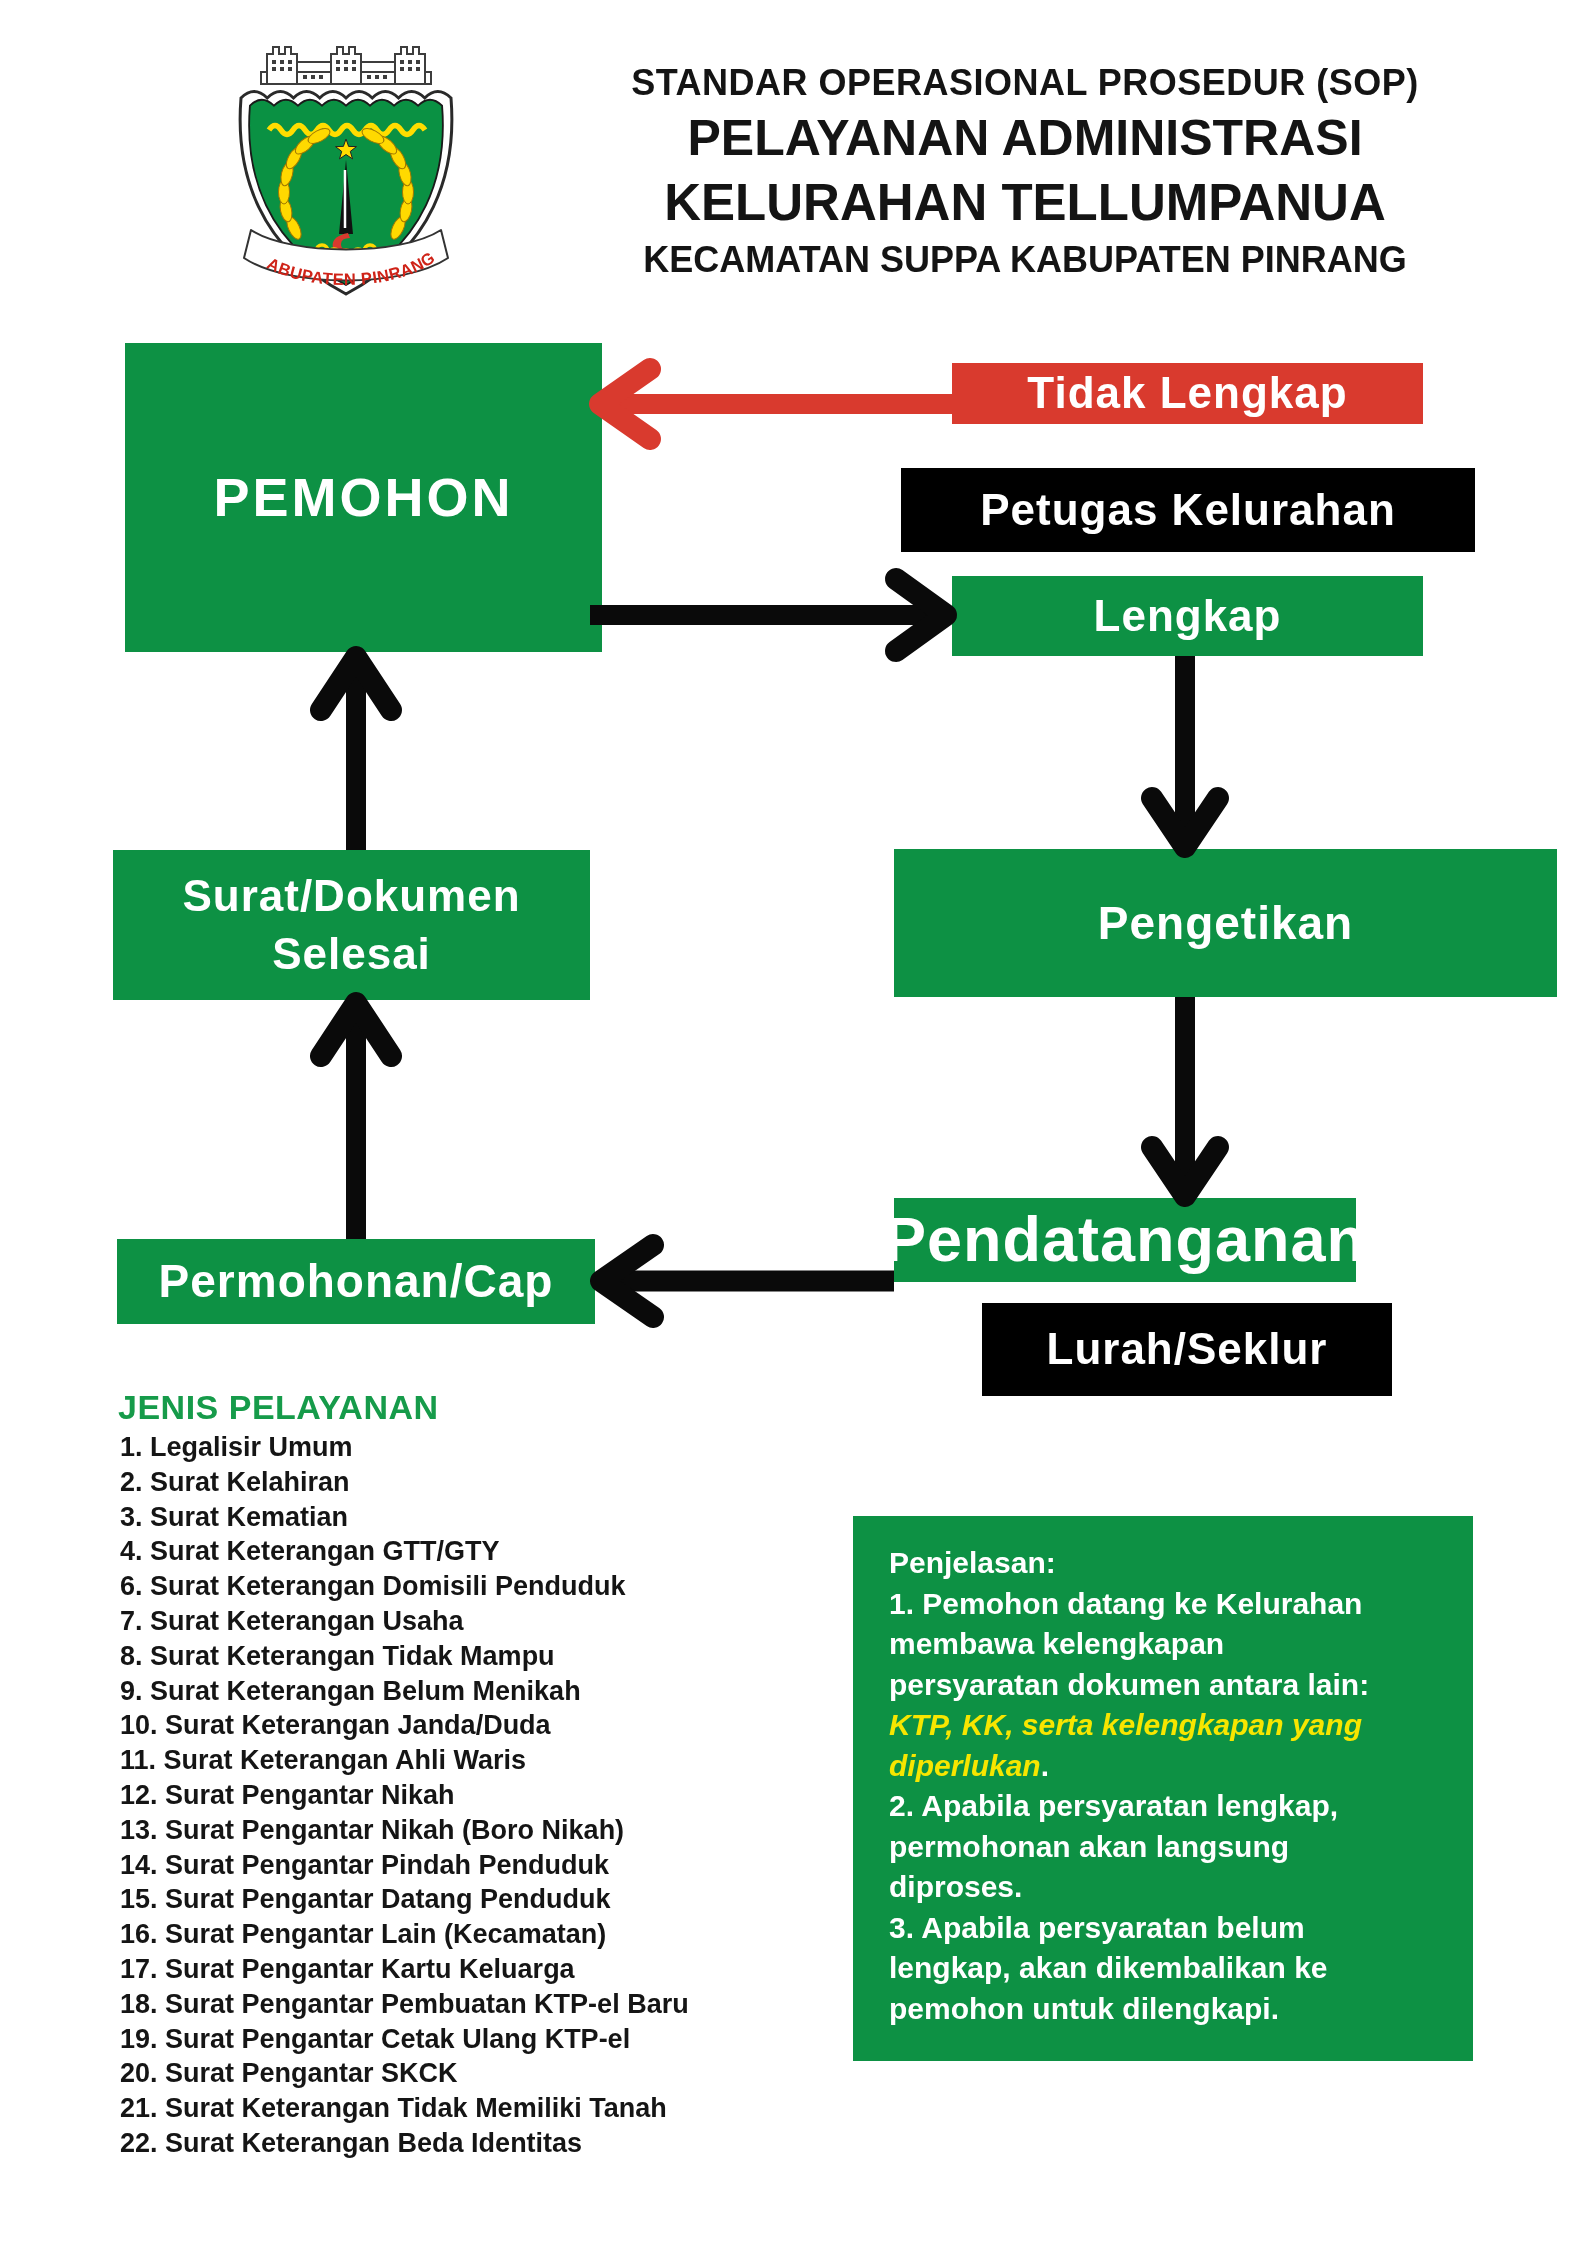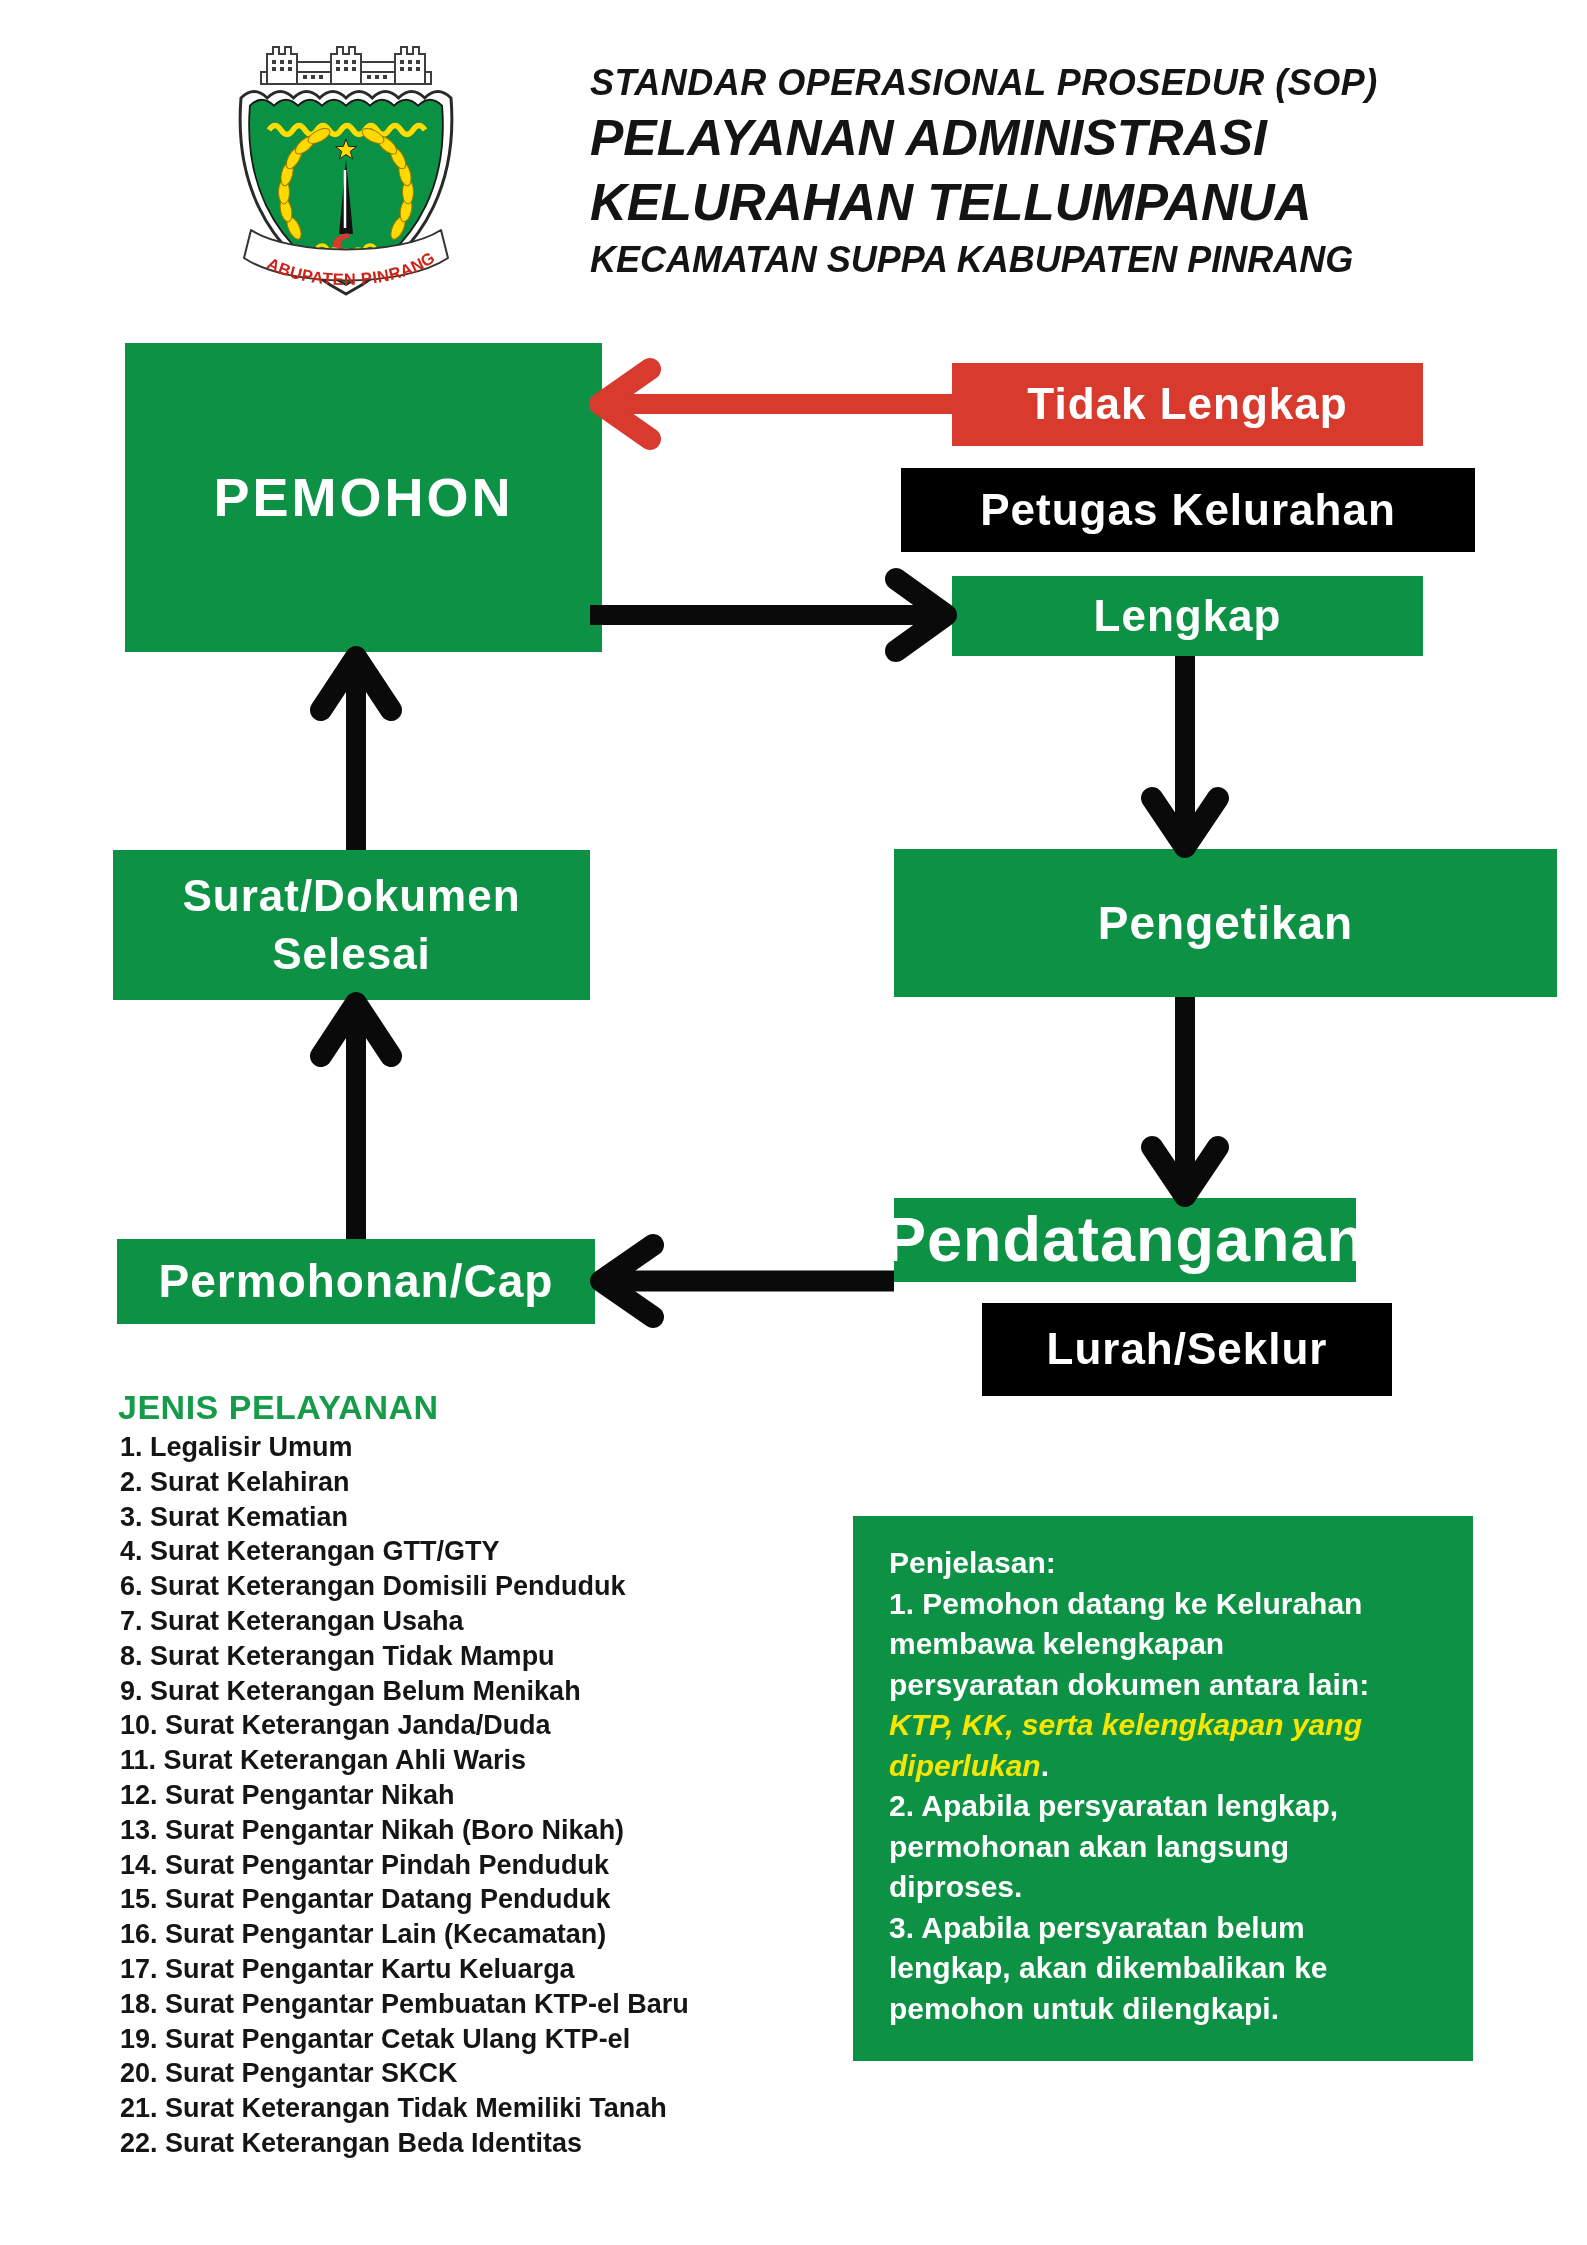--- a/index.html
+++ b/index.html
@@ -6,22 +6,22 @@
   .canvas{position:relative;width:1587px;height:2245px;background:#ffffff;overflow:hidden;
           font-family:"Liberation Sans","DejaVu Sans",sans-serif;}
   .abs{position:absolute;}
   
   .node{position:absolute;display:flex;align-items:center;justify-content:center;
         color:#ffffff;font-weight:700;text-align:center;white-space:pre-line;line-height:1.32;}
   .bg-green{background:var(--green,#0d9144);}
   .bg-red{background:var(--red,#d93a2e);}
   .bg-black{background:var(--black,#000000);}
   
-  .title-block{position:absolute;left:590px;top:60px;width:870px;
-               color:#141414;font-weight:700;font-style:italic;}
+  .title-block{position:absolute;left:590px;top:60px;width:870px;text-align:center;
+               color:#141414;font-weight:700;}
   .t1{font-size:36px;line-height:46px;letter-spacing:.5px;}
   .t2{font-size:50px;line-height:65px;}
   .t3{font-size:51px;line-height:64px;}
   .t4{font-size:36px;line-height:49px;}
   
   .services-heading{position:absolute;left:118px;top:1388px;font-size:34px;font-weight:700;
                     color:var(--heading-green,#169b4a);letter-spacing:.5px;}
   .services{position:absolute;left:120px;top:1430px;width:760px;font-size:27px;font-weight:700;color:#151515;}
   .services .svc-item{line-height:34.8px;}
   
@@ -124,21 +124,21 @@
 
   <div class="title-block">
     <div class="t1">STANDAR OPERASIONAL PROSEDUR (SOP)</div>
     <div class="t2">PELAYANAN ADMINISTRASI</div>
     <div class="t3">KELURAHAN TELLUMPANUA</div>
     <div class="t4">KECAMATAN SUPPA KABUPATEN PINRANG</div>
   </div>
 
   <div class="node bg-green" style="left:125px;top:343px;width:477px;height:309px;font-size:54px;letter-spacing:3px">PEMOHON</div>
 
-  <div class="node bg-red" style="left:952px;top:363px;width:471px;height:83px;font-size:44px;letter-spacing:1px">Tidak Lengkap</div>
+  <div class="node bg-red" style="left:952px;top:363px;width:471px;height:61px;font-size:44px;letter-spacing:1px">Tidak Lengkap</div>
 
   <div class="node bg-black" style="left:901px;top:468px;width:574px;height:84px;font-size:44px;letter-spacing:1px">Petugas Kelurahan</div>
 
   <div class="node bg-green" style="left:952px;top:576px;width:471px;height:80px;font-size:44px;letter-spacing:1px">Lengkap</div>
 
   <div class="node bg-green" style="left:894px;top:849px;width:663px;height:148px;font-size:46px;letter-spacing:1px">Pengetikan</div>
 
   <div class="node bg-green" style="left:113px;top:850px;width:477px;height:150px;font-size:44px;letter-spacing:1px">Surat/Dokumen
 Selesai</div>
 

